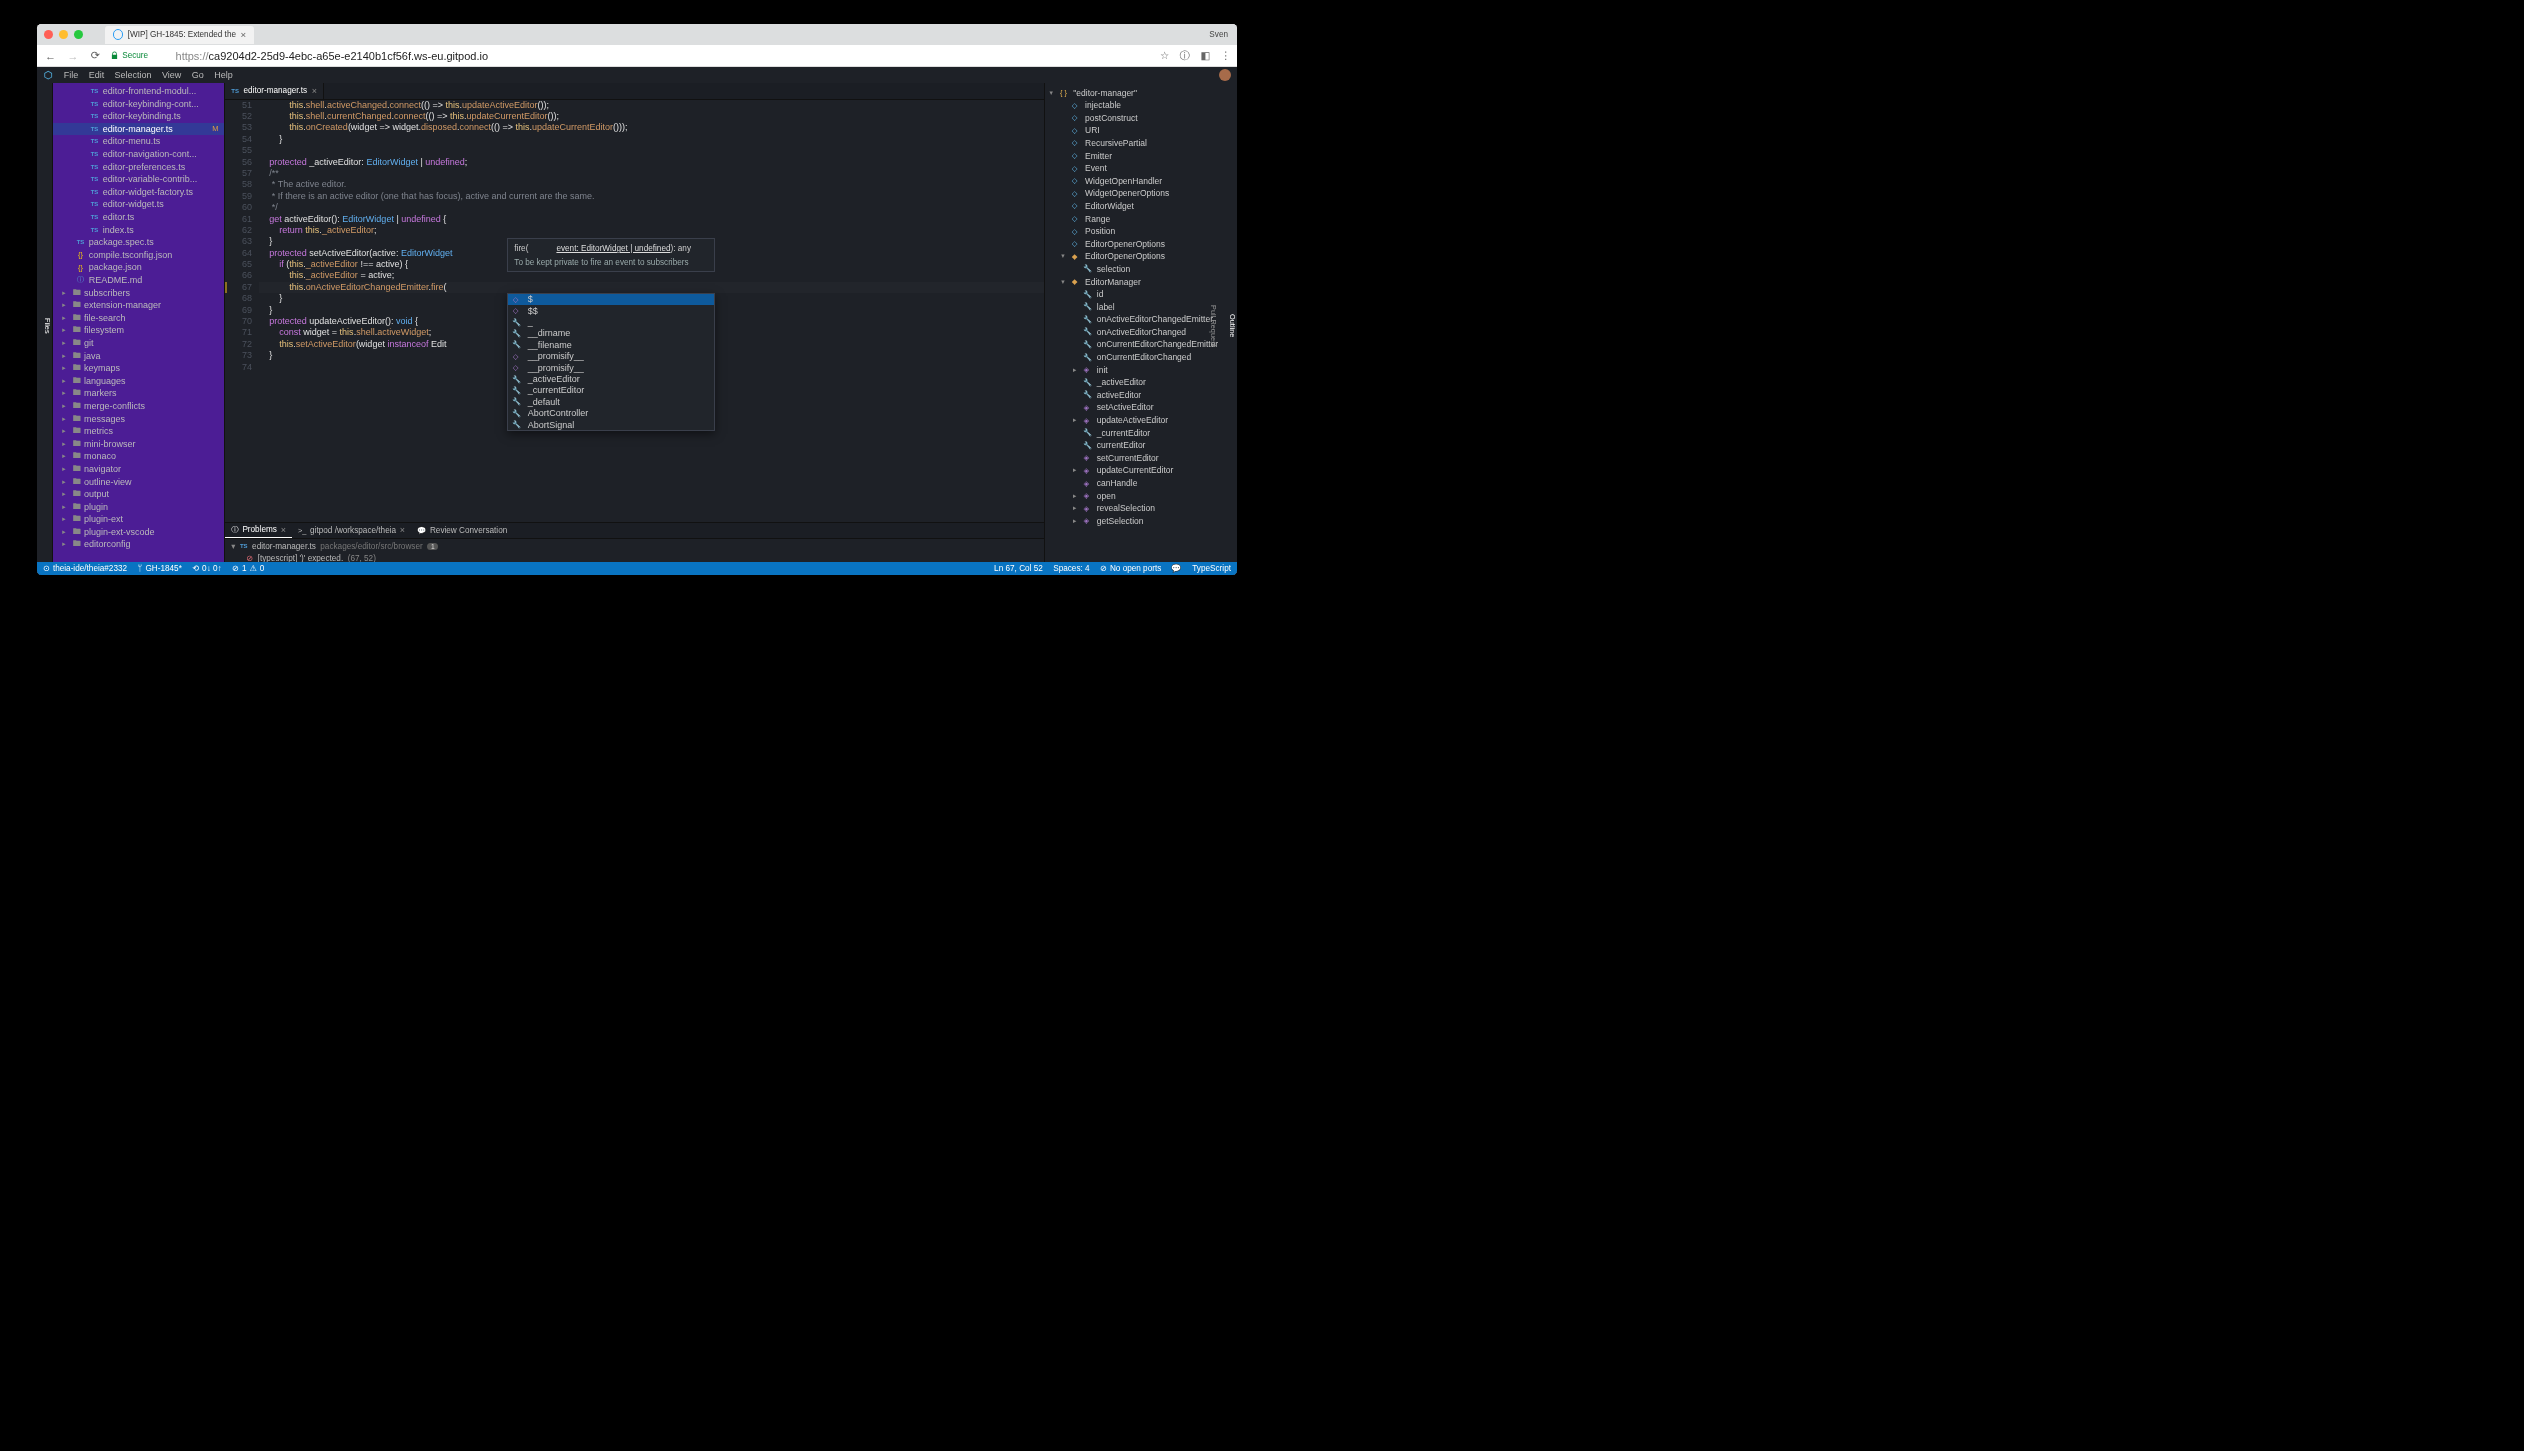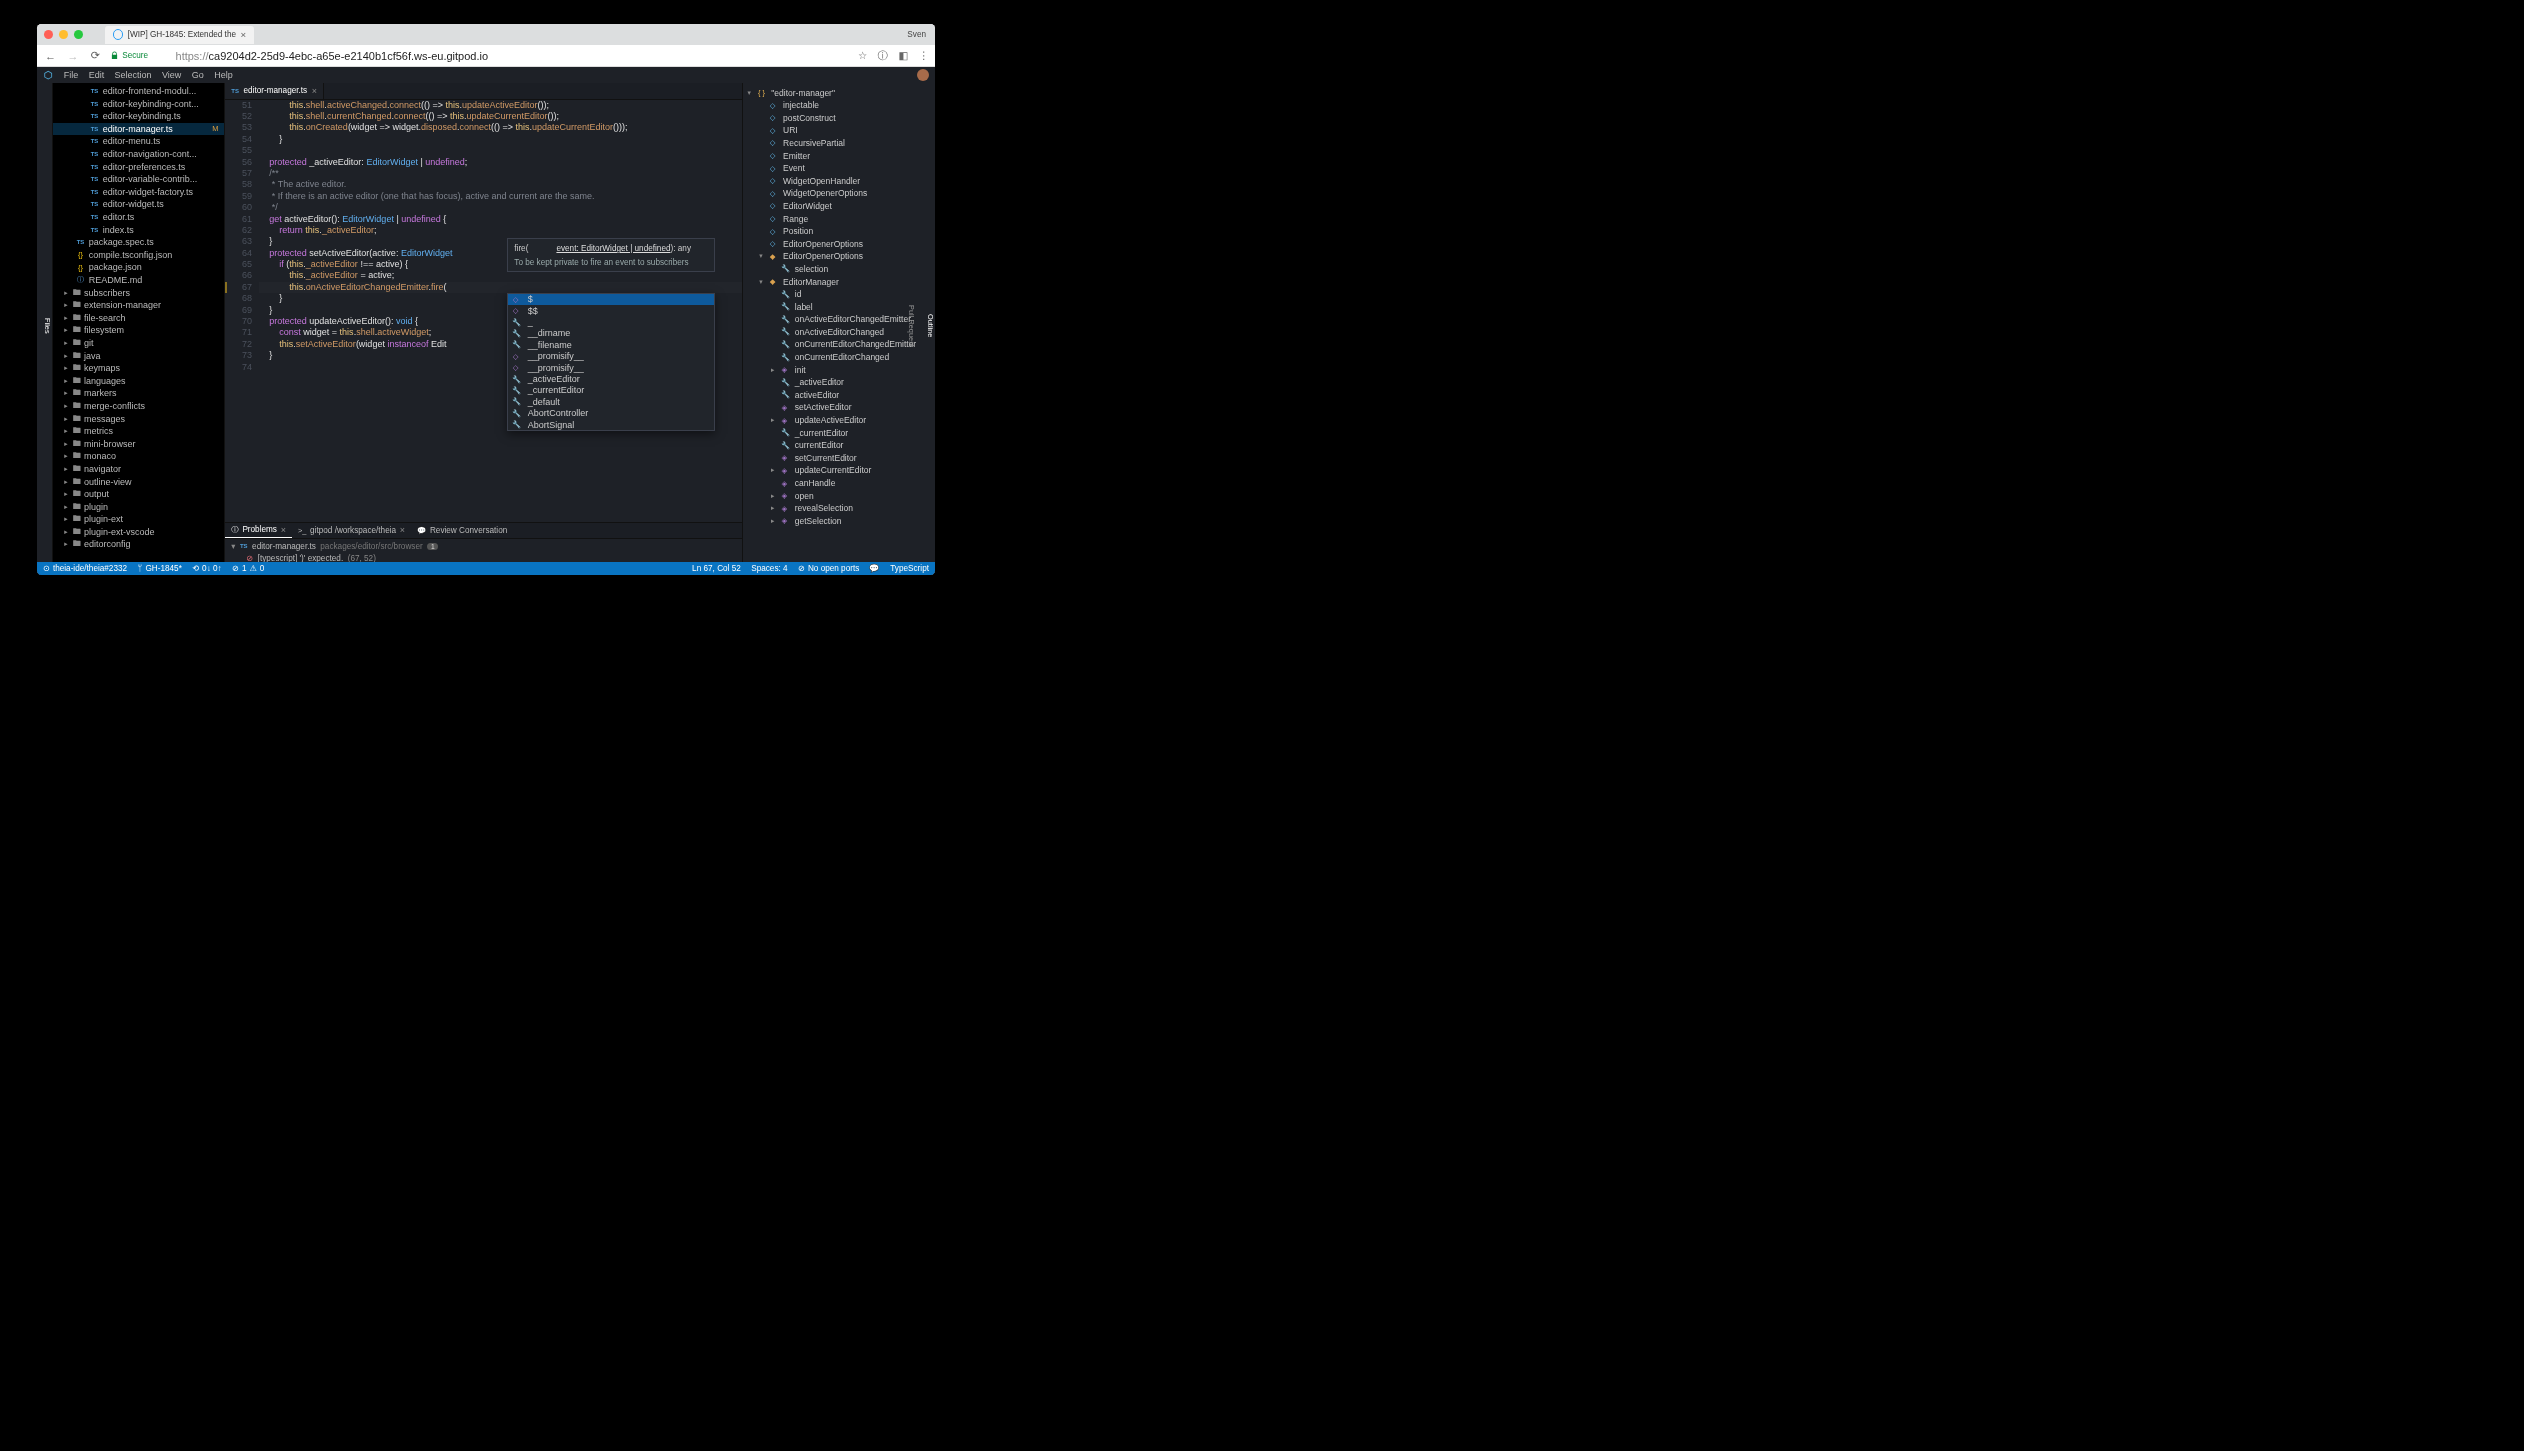--- a/index.html
+++ b/index.html
@@ -1,17 +1,17 @@
 <!DOCTYPE html>
 <html style="font-size:12px"><head>
 <meta charset="utf-8">
 <style>
 * { margin:0; padding:0; box-sizing:border-box; font-family:-apple-system,BlinkMacSystemFont,"Segoe UI",Helvetica,Arial,sans-serif; }
 body { background:#000; width:1081px; height:621px; overflow:hidden; }
-.chrome-window { position:absolute; top:24px; left:37px; width:898px; height:551px; background:#fff; border-radius:4.5px; overflow:hidden; box-shadow:0 7.4px 30px rgba(0,0,0,0.5); display:flex; flex-direction:column; }
+.chrome-window { position:absolute; top:24px; left:37px; width:1200px; height:551px; background:#fff; border-radius:4.5px; overflow:hidden; box-shadow:0 7.4px 30px rgba(0,0,0,0.5); display:flex; flex-direction:column; }
 .titlebar { height:21px; background:#dcdedf; display:flex; align-items:center; padding:0 7.4px; position:relative; }
 .traffic { display:flex; gap:6px; }
 .light { width:9px; height:9px; border-radius:50%; }
 .light.r{background:#ff5f56;} .light.y{background:#ffbd2e;} .light.g{background:#27c93f;}
 .tabs-row { display:flex; align-items:center; margin-left:22px; height:100%; }
 .browser-tab { background:#f2f2f2; height:18px; padding:0 7.4px; display:flex; align-items:center; font-size:8.2px; color:#333; border-radius:3px 3px 0 0; gap:4.5px;}
 .browser-tab .fav{width:10.4px;height:10.4px;border-radius:50%;border:1.5px solid #2a9df4;display:inline-block;}
 .browser-tab .x{font-size:9.7px;color:#666;cursor:pointer;}
 .profile-name{position:absolute;right:9px;font-size:8.2px;color:#444;}
 .url-row { height:22px; background:#fff; display:flex; align-items:center; padding:0 6px; gap:7.4px; border-bottom:0.7px solid #ddd;}
@@ -25,21 +25,21 @@
 
 .ide { flex:1; display:flex; flex-direction:column; background:#1e2127; color:#ccc; min-height:0;}
 .menubar { height:16.3px; background:#1e2127; display:flex; align-items:center; padding:0 6px; gap:10.4px; font-size:9px;}
 .menubar .logo{width:10.4px;height:10.4px; color:#4fa7d4;}
 .menubar .item{color:#bbb;cursor:pointer;}
 .menubar .avatar{margin-left:auto;width:12px;height:12px;border-radius:50%;background:#a76b4a;}
 
 .workbench { flex:1; display:flex; min-height:0;}
 .activity { width:16.3px; background:#1e2127; border-right:0.7px solid #111; writing-mode:vertical-rl; text-orientation:mixed; font-size:7.4px; color:#999; display:flex; flex-direction:column; align-items:center; gap:10.4px; padding-top:6px;}
 .activity .sel{color:#fff;}
-.sidebar { width:172px; background:#000000; border-right:0.7px solid #111; overflow-y:auto; font-size:9px;text-align:center;}
+.sidebar { width:172px; background:#4c1d95; border-right:0.7px solid #111; overflow-y:auto; font-size:9px;}
 .tree{padding:1.5px 0;}
 .node{display:flex;align-items:center;height:12.6px;padding-left:7.4px;color:#bbb;gap:3px;cursor:pointer;white-space:nowrap;overflow:hidden;}
 .node.file{padding-left:36px;}
 .node.folder{padding-left:9px;}
 .node.active{background:#0e639c66;color:#fff;}
 .ficon{width:10.4px;height:10.4px;display:inline-flex;align-items:center;justify-content:center;font-size:7.4px;}
 .ts{color:#4f9cd6;font-weight:bold;font-size:6px;}
 .json{color:#f1c40f;}
 .md{color:#5596d0;}
 .caret{width:7.4px;color:#888;font-size:6.7px;}

